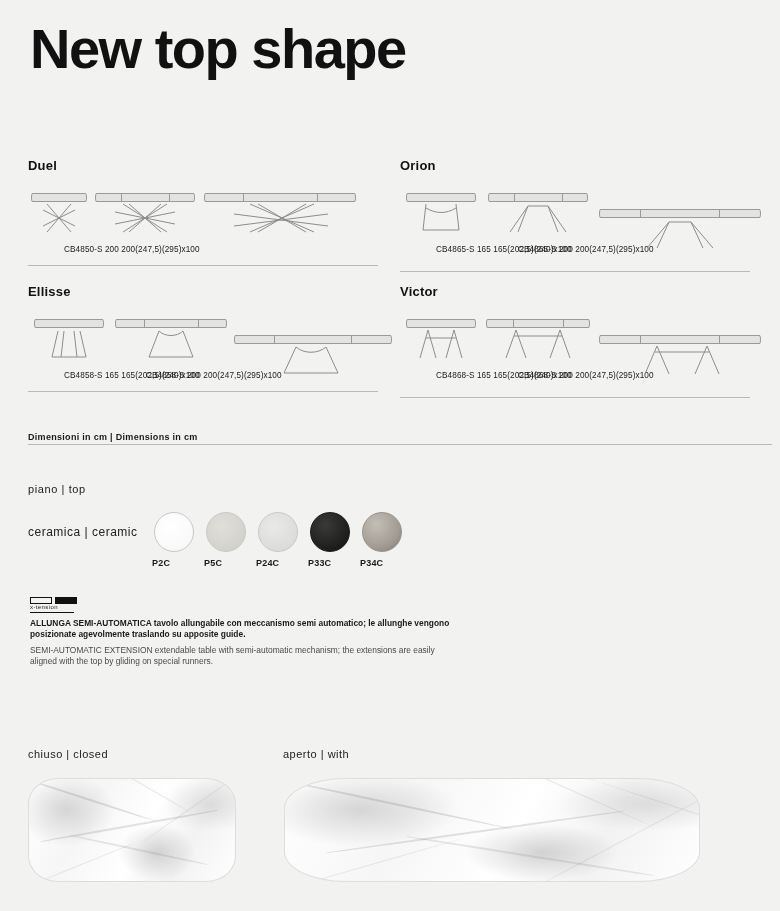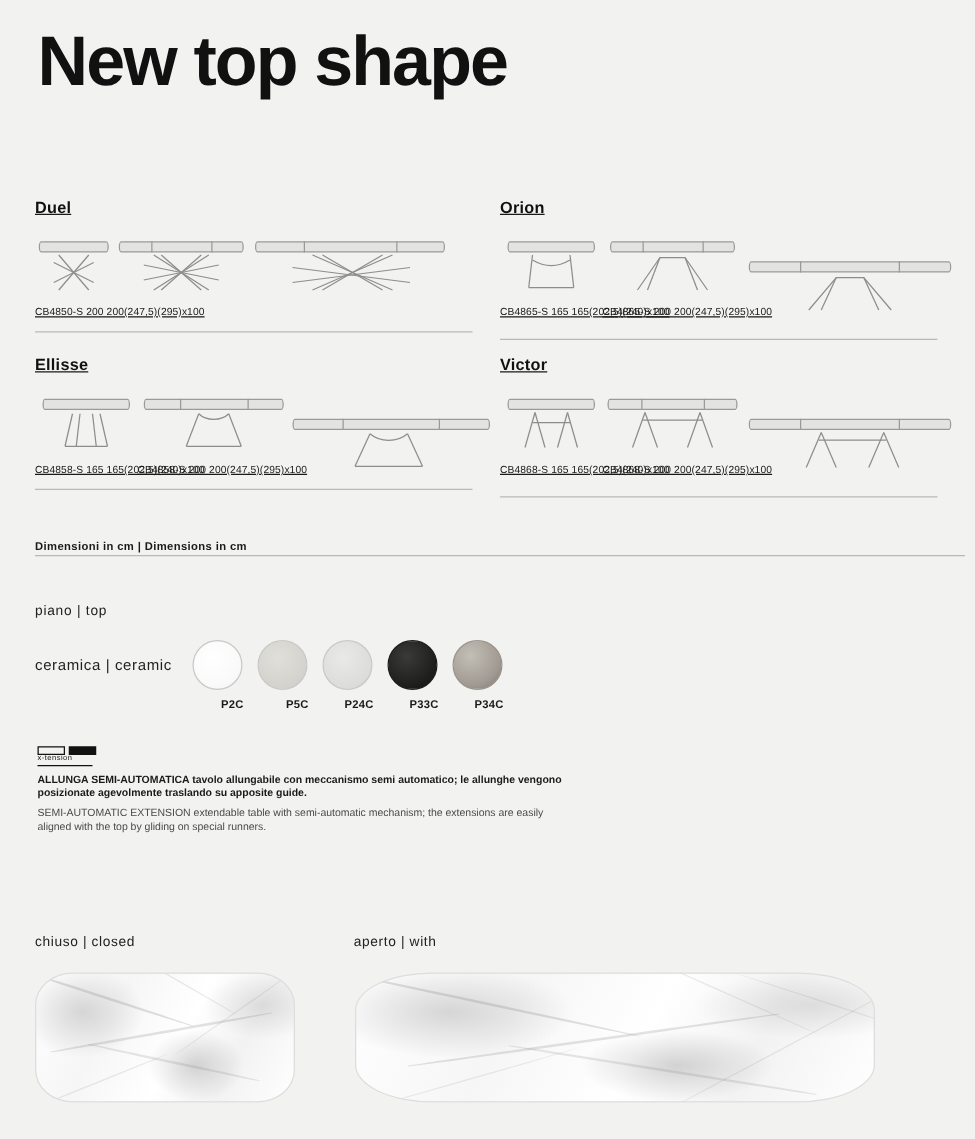--- a/index.html
+++ b/index.html
@@ -30,21 +30,20 @@
 
   
   .models {
     position: absolute;
     left: 28px; top: 158px;
     width: 744px;
   }
   .model-row {
     display: flex;
     width: 744px;
-    text-decoration: underline;
   }
   .model-col {
     width: 372px;
     padding-right: 6px;
   }
   .model-name {
     font-size: 13px;
     font-weight: 700;
     letter-spacing: 0.2px;
     margin: 0 0 4px 0;
@@ -66,20 +65,21 @@
     justify-content: center;
     padding-top: 16px;
   }
   .caption {
     font-size: 8.2px;
     letter-spacing: 0.1px;
     color: #1a1a1a;
     white-space: nowrap;
     margin-top: 6px;
     line-height: 1.2;
+    margin-left: 36px;
   }
 
   
   .top {
     position: relative;
     background: #e3e3e1;
     border: 1px solid #9a9a98;
     height: 9px;
     border-radius: 2px/5px;
   }
@@ -134,21 +134,21 @@
     font-size: 12px;
     letter-spacing: 0.5px;
     color: #222;
   }
   .swatches {
     position: absolute;
     left: 152px; top: 512px;
     display: flex;
     gap: 9px;
   }
-  .swatch { width: 43px; text-align: right; }
+  .swatch { width: 43px; text-align: left; }
   .swatch .dot {
     width: 40px; height: 40px;
     border-radius: 50%;
     margin: 0 auto;
     border: 1px solid #c9c9c7;
   }
   .swatch .code {
     margin-top: 6px;
     font-size: 9px;
     font-weight: 700;

